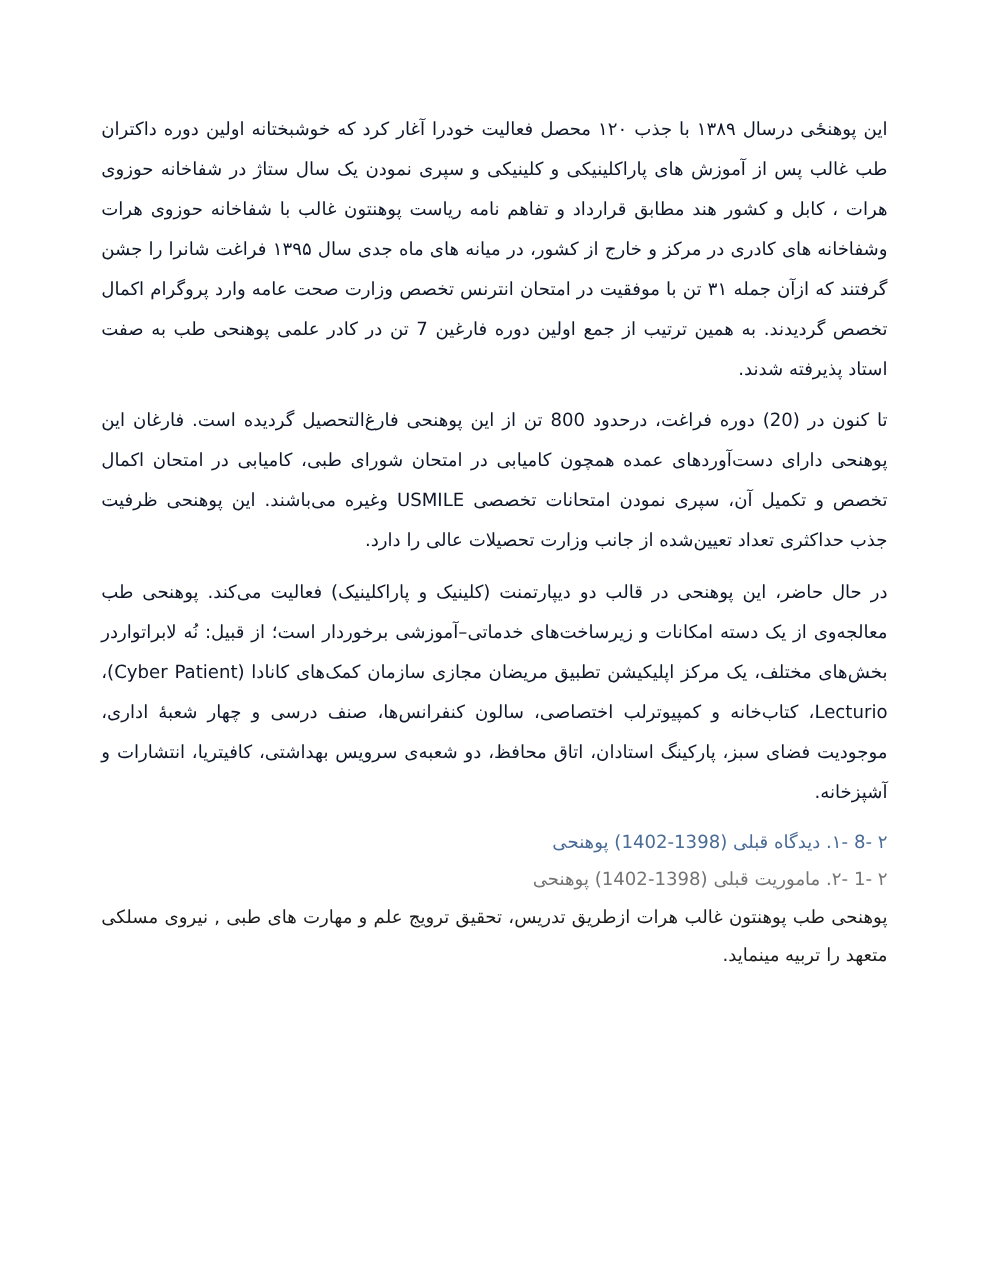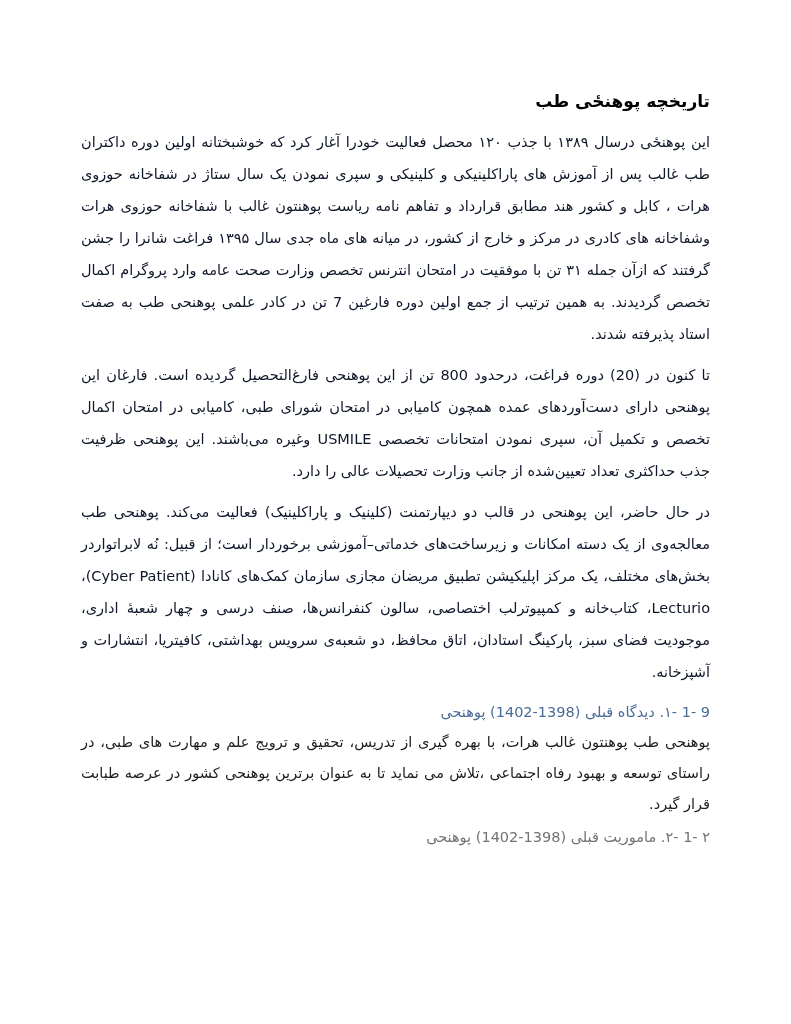--- a/index.html
+++ b/index.html
@@ -57,29 +57,28 @@
     margin: 0 0 2px 0;
     text-align: justify;
     text-align-last: right;
   }
 </style>
 </head>
 <body>
 
 <div class="page">
 
-  <h1 class="doc-title">تاریخچه پوهنځی طب</h1>
 
   <p class="body-par">این پوهنځی درسال ۱۳۸۹ با جذب ۱۲۰ محصل فعالیت خودرا آغار کرد که خوشبختانه اولین دوره داکتران طب غالب پس از آموزش های پاراکلینیکی و کلینیکی و سپری نمودن یک سال ستاژ در شفاخانه حوزوی هرات ، کابل و کشور هند مطابق قرارداد و تفاهم نامه ریاست پوهنتون غالب با شفاخانه حوزوی هرات وشفاخانه های کادری در مرکز و خارج از کشور، در میانه های ماه جدی سال ۱۳۹۵ فراغت شانرا را جشن گرفتند که ازآن جمله ۳۱ تن با موفقیت در امتحان انترنس تخصص وزارت صحت عامه وارد پروگرام اکمال تخصص گردیدند. به همین ترتیب از جمع اولین دوره فارغین 7 تن در کادر علمی پوهنحی طب به صفت استاد پذیرفته شدند.</p>
 
   <p class="body-par">تا کنون در (20) دوره فراغت، درحدود 800 تن از این پوهنحی فارغ‌التحصیل گردیده است. فارغان این پوهنحی دارای دست‌آوردهای عمده همچون کامیابی در امتحان شورای طبی، کامیابی در امتحان اکمال تخصص و تکمیل آن، سپری نمودن امتحانات تخصصی USMILE وغیره می‌باشند. این پوهنحی ظرفیت جذب حداکثری تعداد تعیین‌شده از جانب وزارت تحصیلات عالی را دارد.</p>
 
   <p class="body-par">در حال حاضر، این پوهنحی در قالب دو دیپارتمنت (کلینیک و پاراکلینیک) فعالیت می‌کند. پوهنحی طب معالجه‌وی از یک دسته امکانات و زیرساخت‌های خدماتی–آموزشی برخوردار است؛ از قبیل: نُه لابراتواردر بخش‌های مختلف، یک مرکز اپلیکیشن تطبیق مریضان مجازی سازمان کمک‌های کانادا (Cyber Patient)‏، Lecturio‏، کتاب‌خانه و کمپیوترلب اختصاصی، سالون کنفرانس‌ها، صنف درسی و چهار شعبهٔ اداری، موجودیت فضای سبز، پارکینگ استادان، اتاق محافظ، دو شعبه‌ی سرویس بهداشتی، کافیتریا، انتشارات و آشپزخانه.</p>
 
 
-  <h3 class="sub-heading" style="color: rgb(74, 107, 150);">9 -1 -۱. دیدگاه قبلی (1398-1402) پوهنحی</h3>
+  <h3 class="sub-heading" style="color: rgb(74, 107, 150);">۲ -8 -۱. دیدگاه قبلی (1398-1402) پوهنحی</h3>
 
-  <p class="sub-body">پوهنحی طب پوهنتون غالب هرات، با بهره گیری از تدریس، تحقیق و ترویج علم و مهارت های طبی، در راستای توسعه و بهبود رفاه اجتماعی ،تلاش می نماید تا به عنوان برترین پوهنحی کشور در عرصه طبابت قرار گیرد.</p>
 
   <h3 class="sub-heading" style="color: #737373;">۲ -1 -۲. ماموریت قبلی (1398-1402) پوهنحی</h3>
 
+  <p class="sub-body">پوهنحی طب پوهنتون غالب هرات  ازطریق  تدریس، تحقیق ترویج علم و مهارت های طبی , نیروی مسلکی متعهد را تربیه مینماید.</p>
 
 </div>
 
 </body></html>

